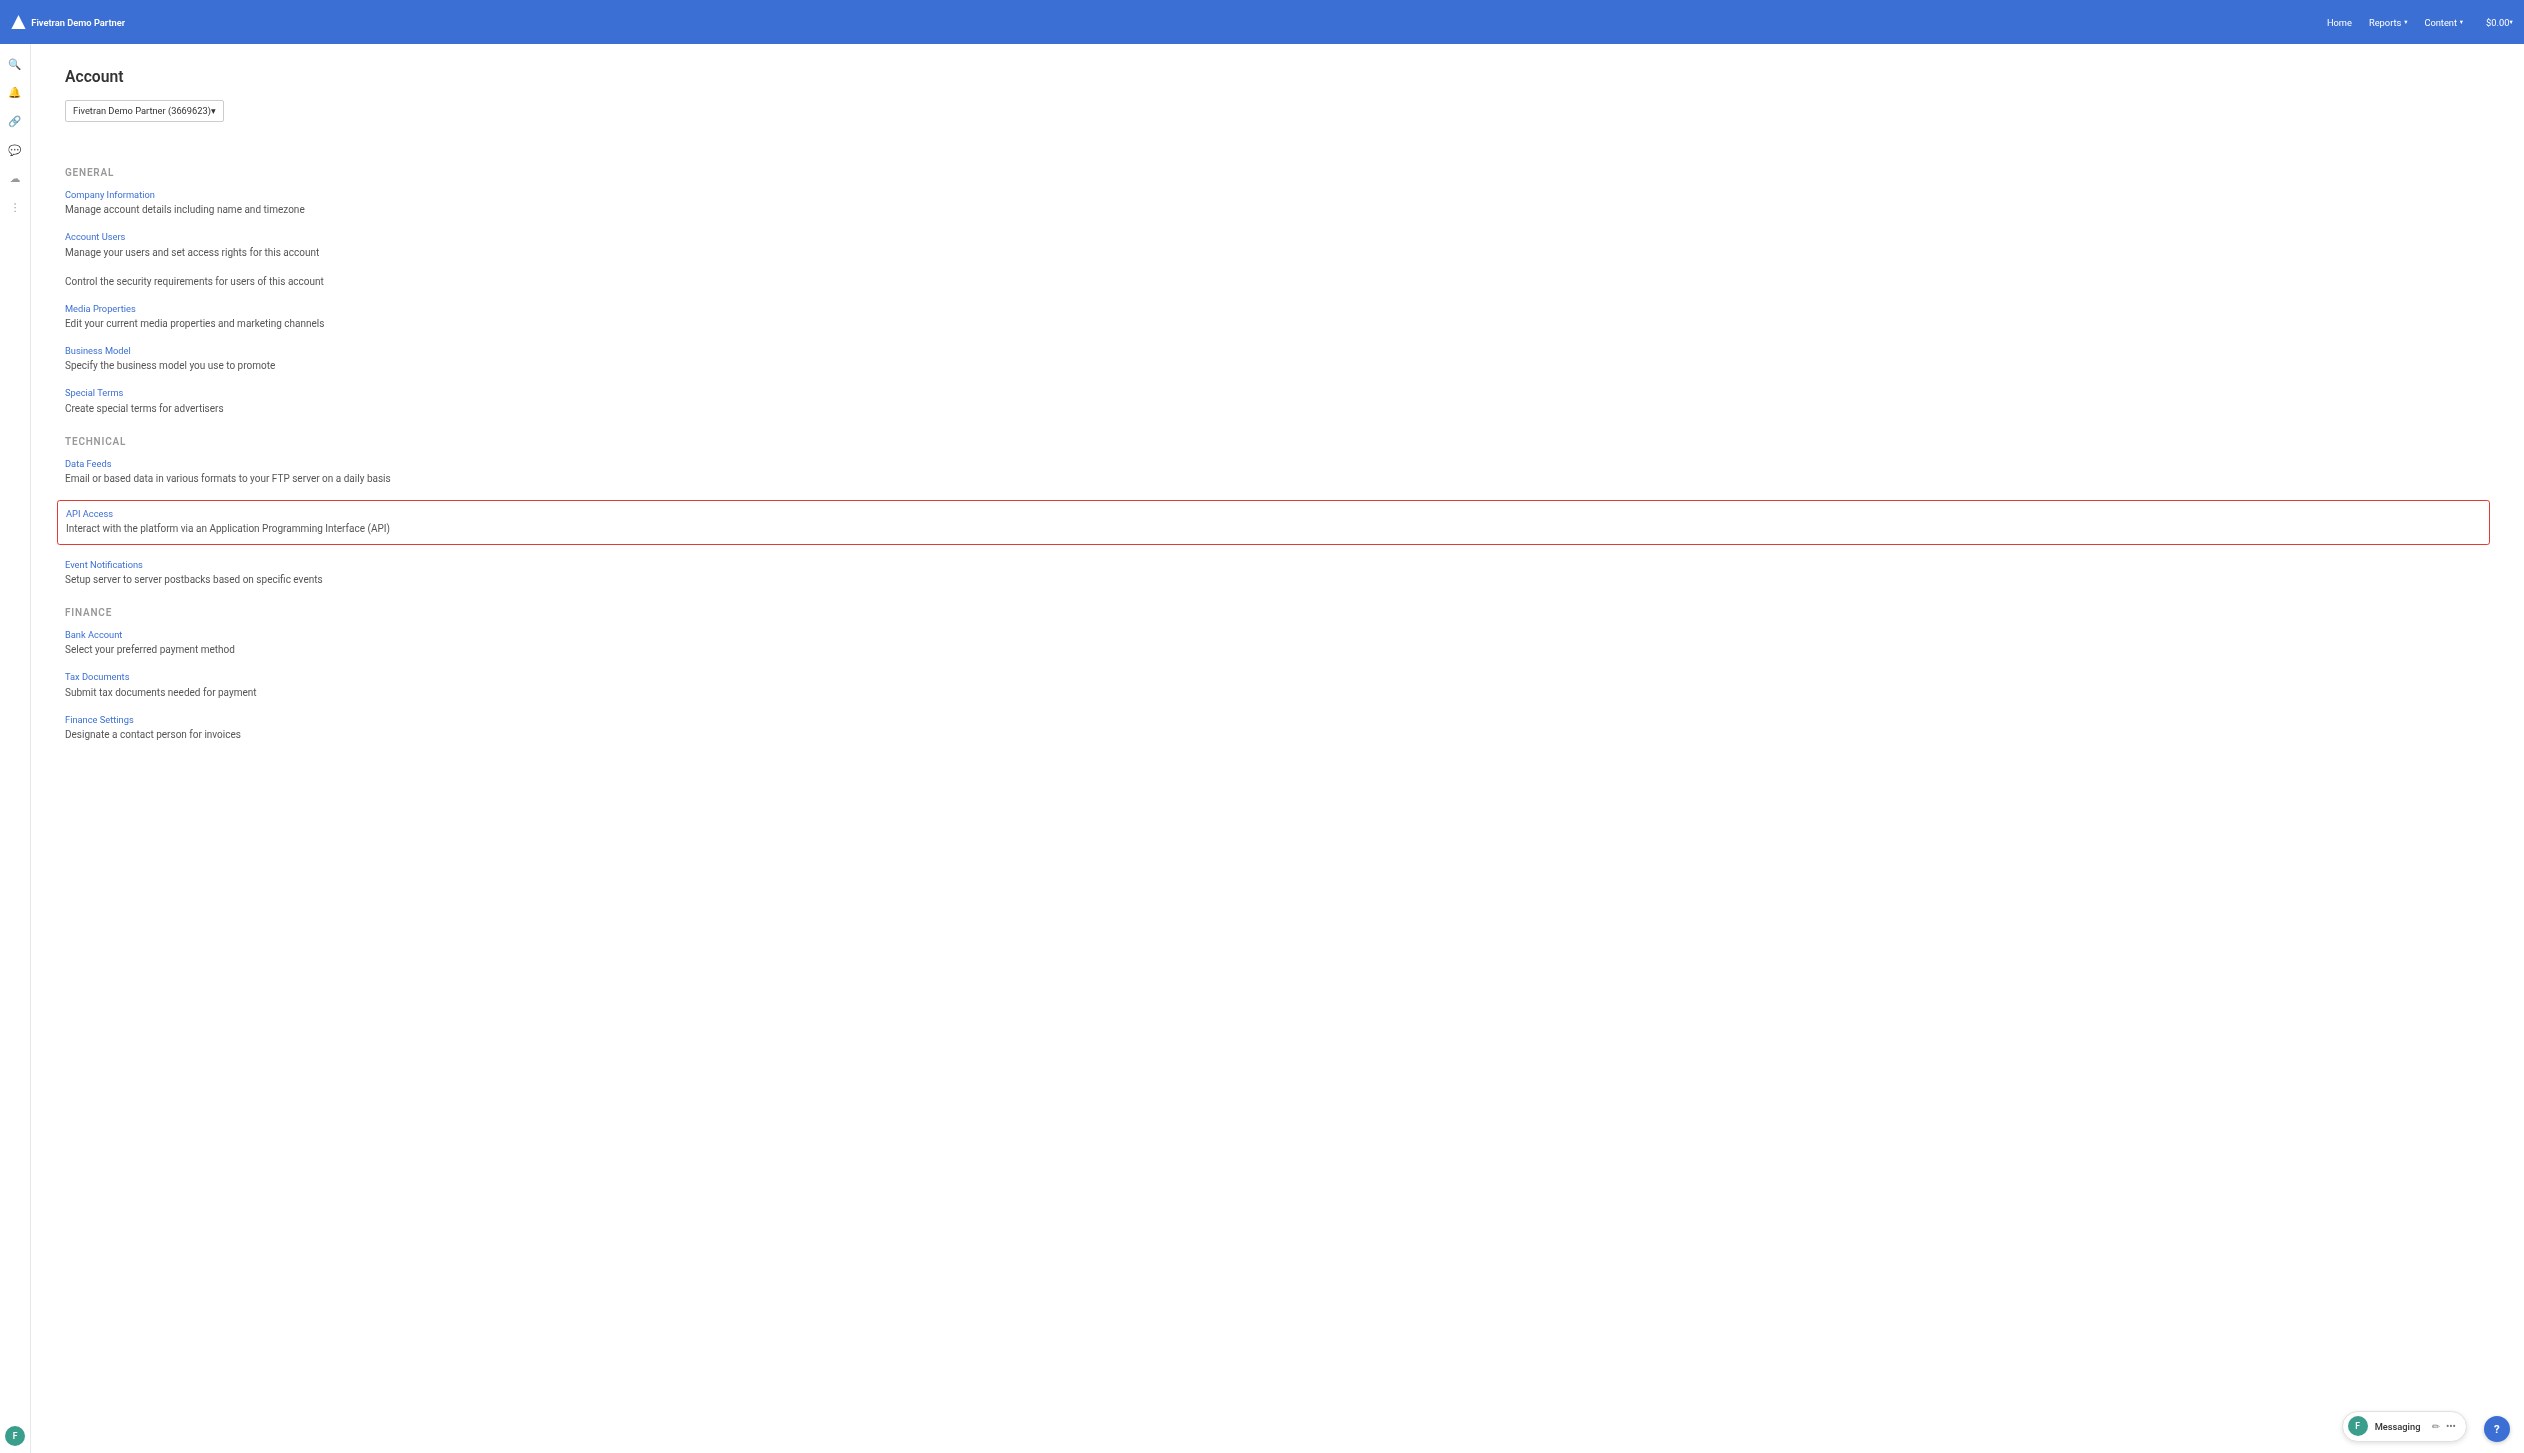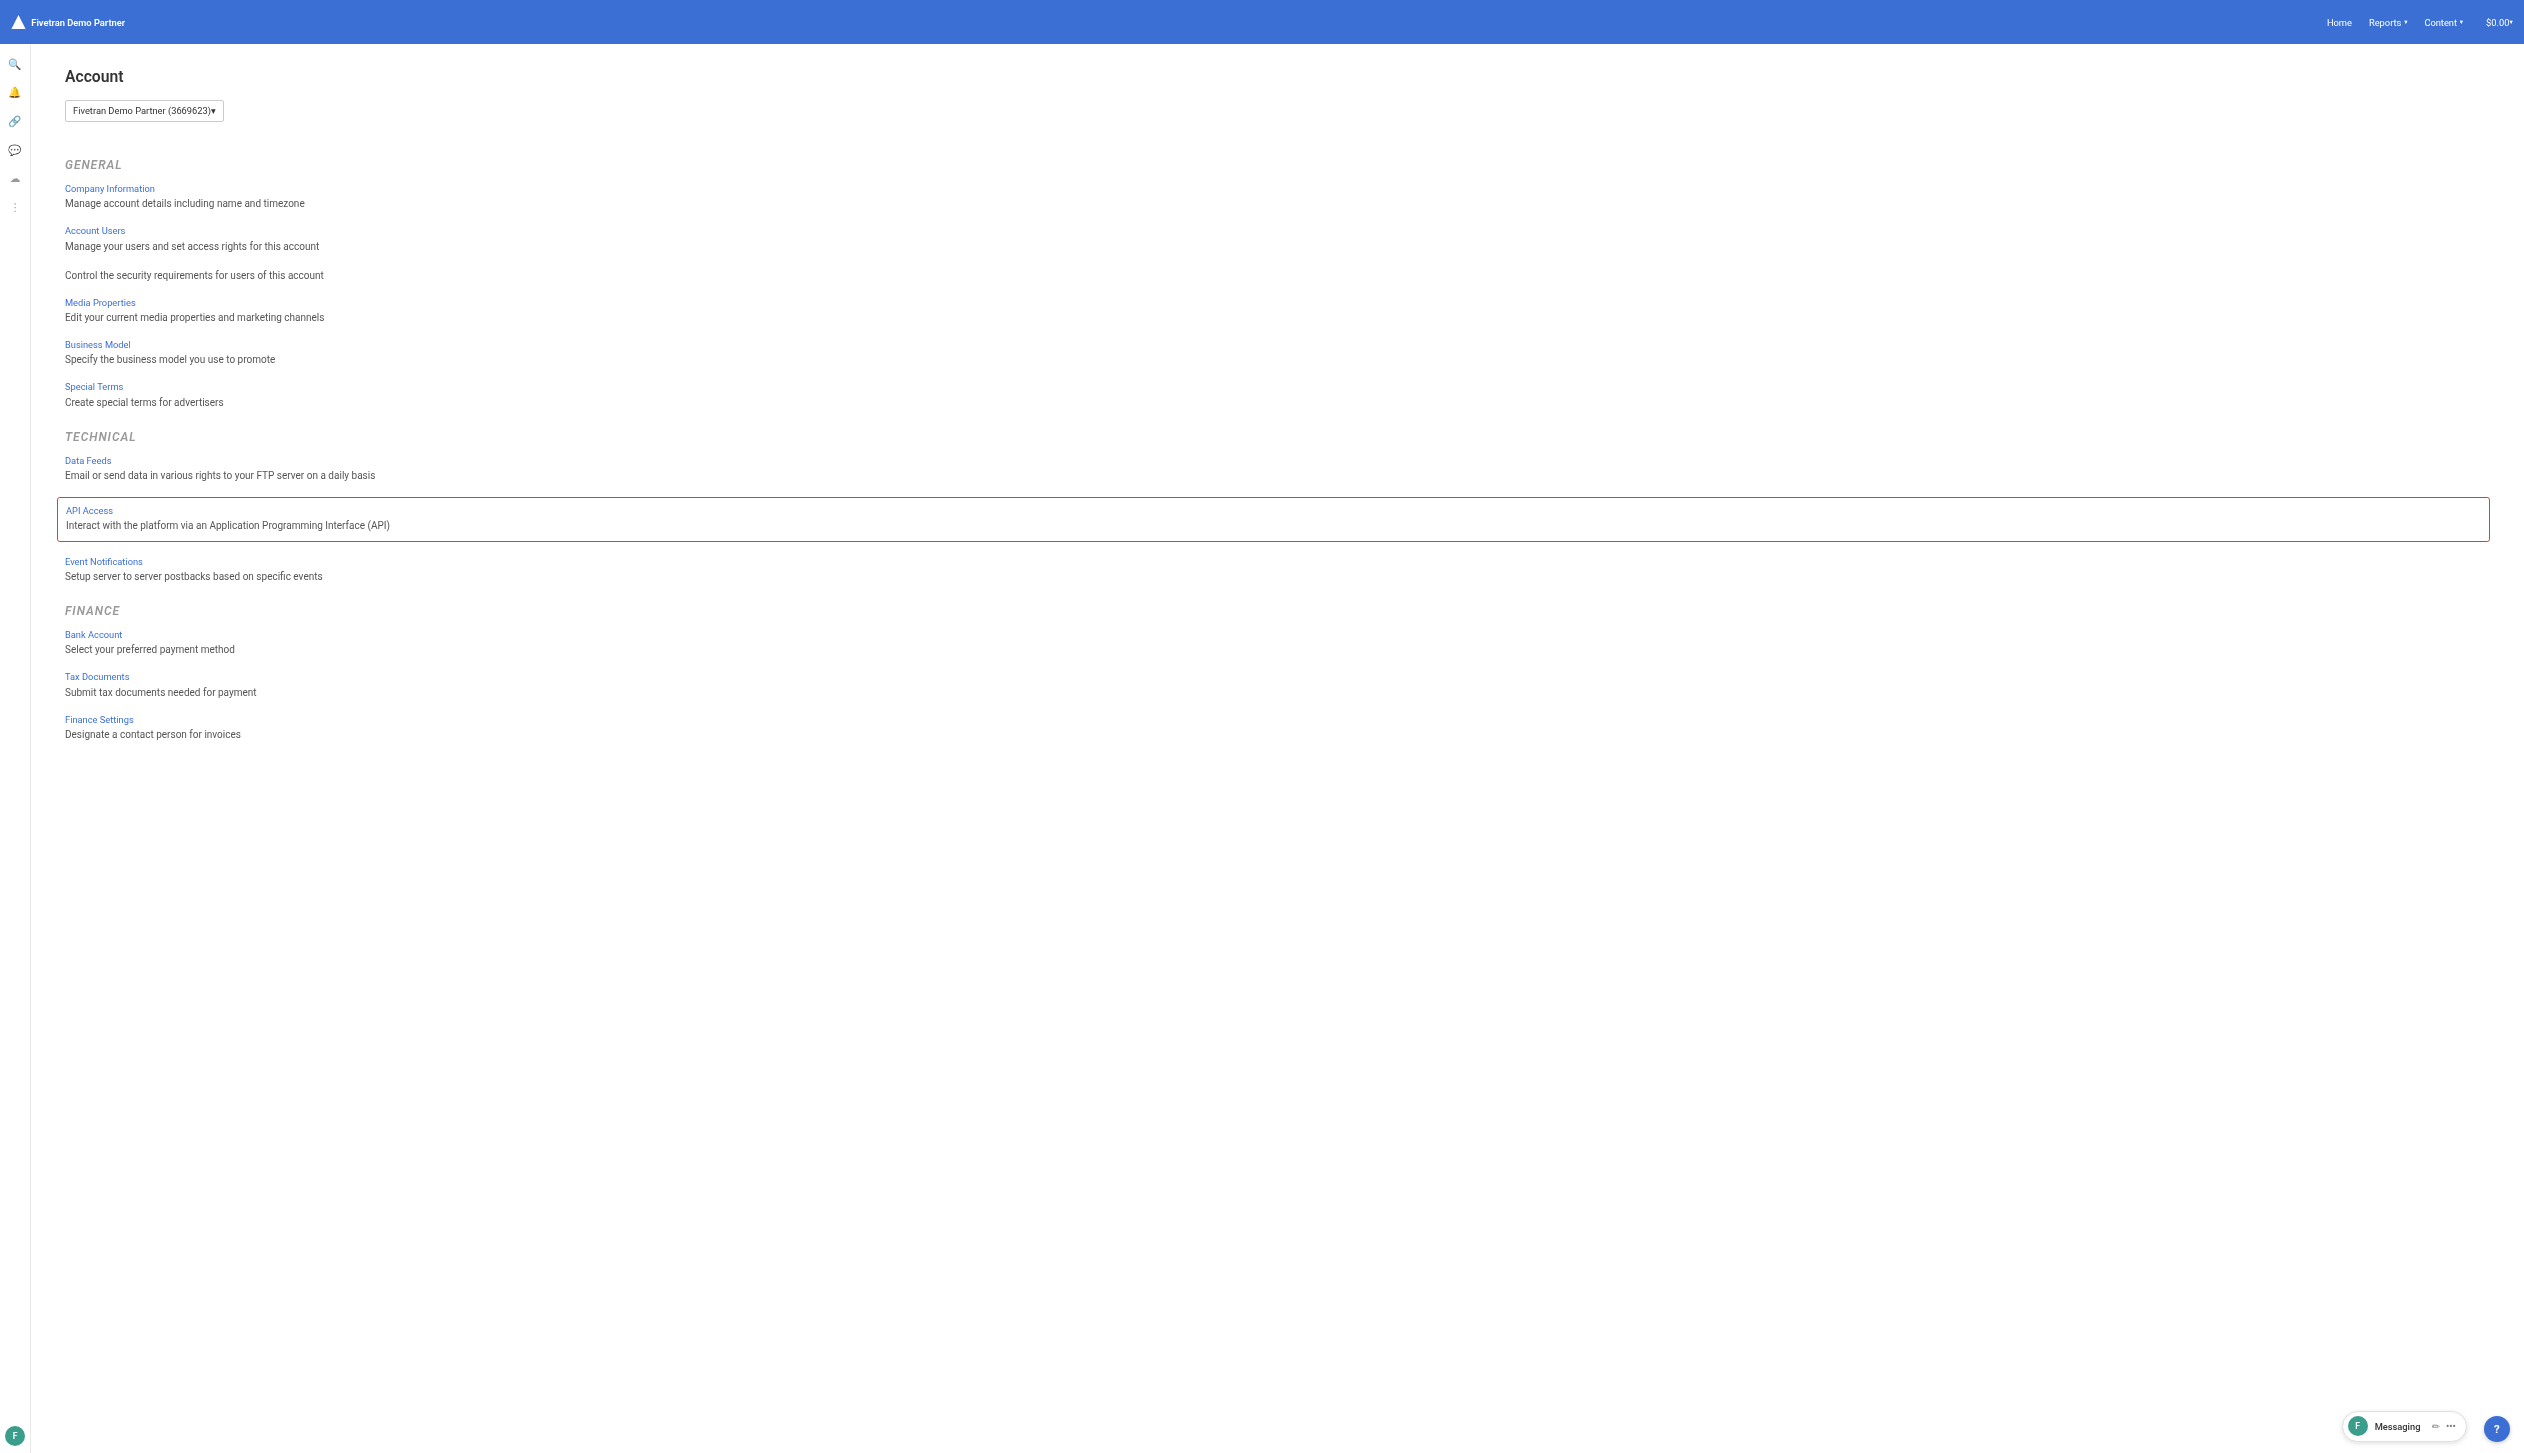--- a/index.html
+++ b/index.html
@@ -125,28 +125,27 @@
       font-size: 9.3px;
       color: #333;
       background: #fff;
       cursor: pointer;
       min-width: 157px;
       justify-content: space-between;
       margin-bottom: 29px;
     }
 
     .section-label {
-      font-size: 12px;
+      font-size: 10px;
       font-weight: 600;
       color: #999;
       letter-spacing: 0.08em;
       text-transform: uppercase;
       margin-bottom: 11.4px;
-      margin-top: 7px;
-      font-style: italic;
+      margin-top: 16px;
     }
 
     .settings-list {
       list-style: none;
       margin-bottom: 20px;
     }
     .settings-item {
       margin-bottom: 14.2px;
     }
     .settings-item-link {
@@ -307,21 +306,21 @@
         <a class="settings-item-link">Special Terms</a>
         <span class="settings-item-desc">Create special terms for advertisers</span>
       </li>
     </ul>
 
     
     <div class="section-label">TECHNICAL</div>
     <ul class="settings-list">
       <li class="settings-item">
         <a class="settings-item-link">Data Feeds</a>
-        <span class="settings-item-desc">Email or send data in various rights to your FTP server on a daily basis</span>
+        <span class="settings-item-desc">Email or based data in various formats to your FTP server on a daily basis</span>
       </li>
       <li class="settings-item highlighted">
         <a class="settings-item-link">API Access</a>
         <span class="settings-item-desc">Interact with the platform via an Application Programming Interface (API)</span>
       </li>
       <li class="settings-item">
         <a class="settings-item-link">Event Notifications</a>
         <span class="settings-item-desc">Setup server to server postbacks based on specific events</span>
       </li>
     </ul>

